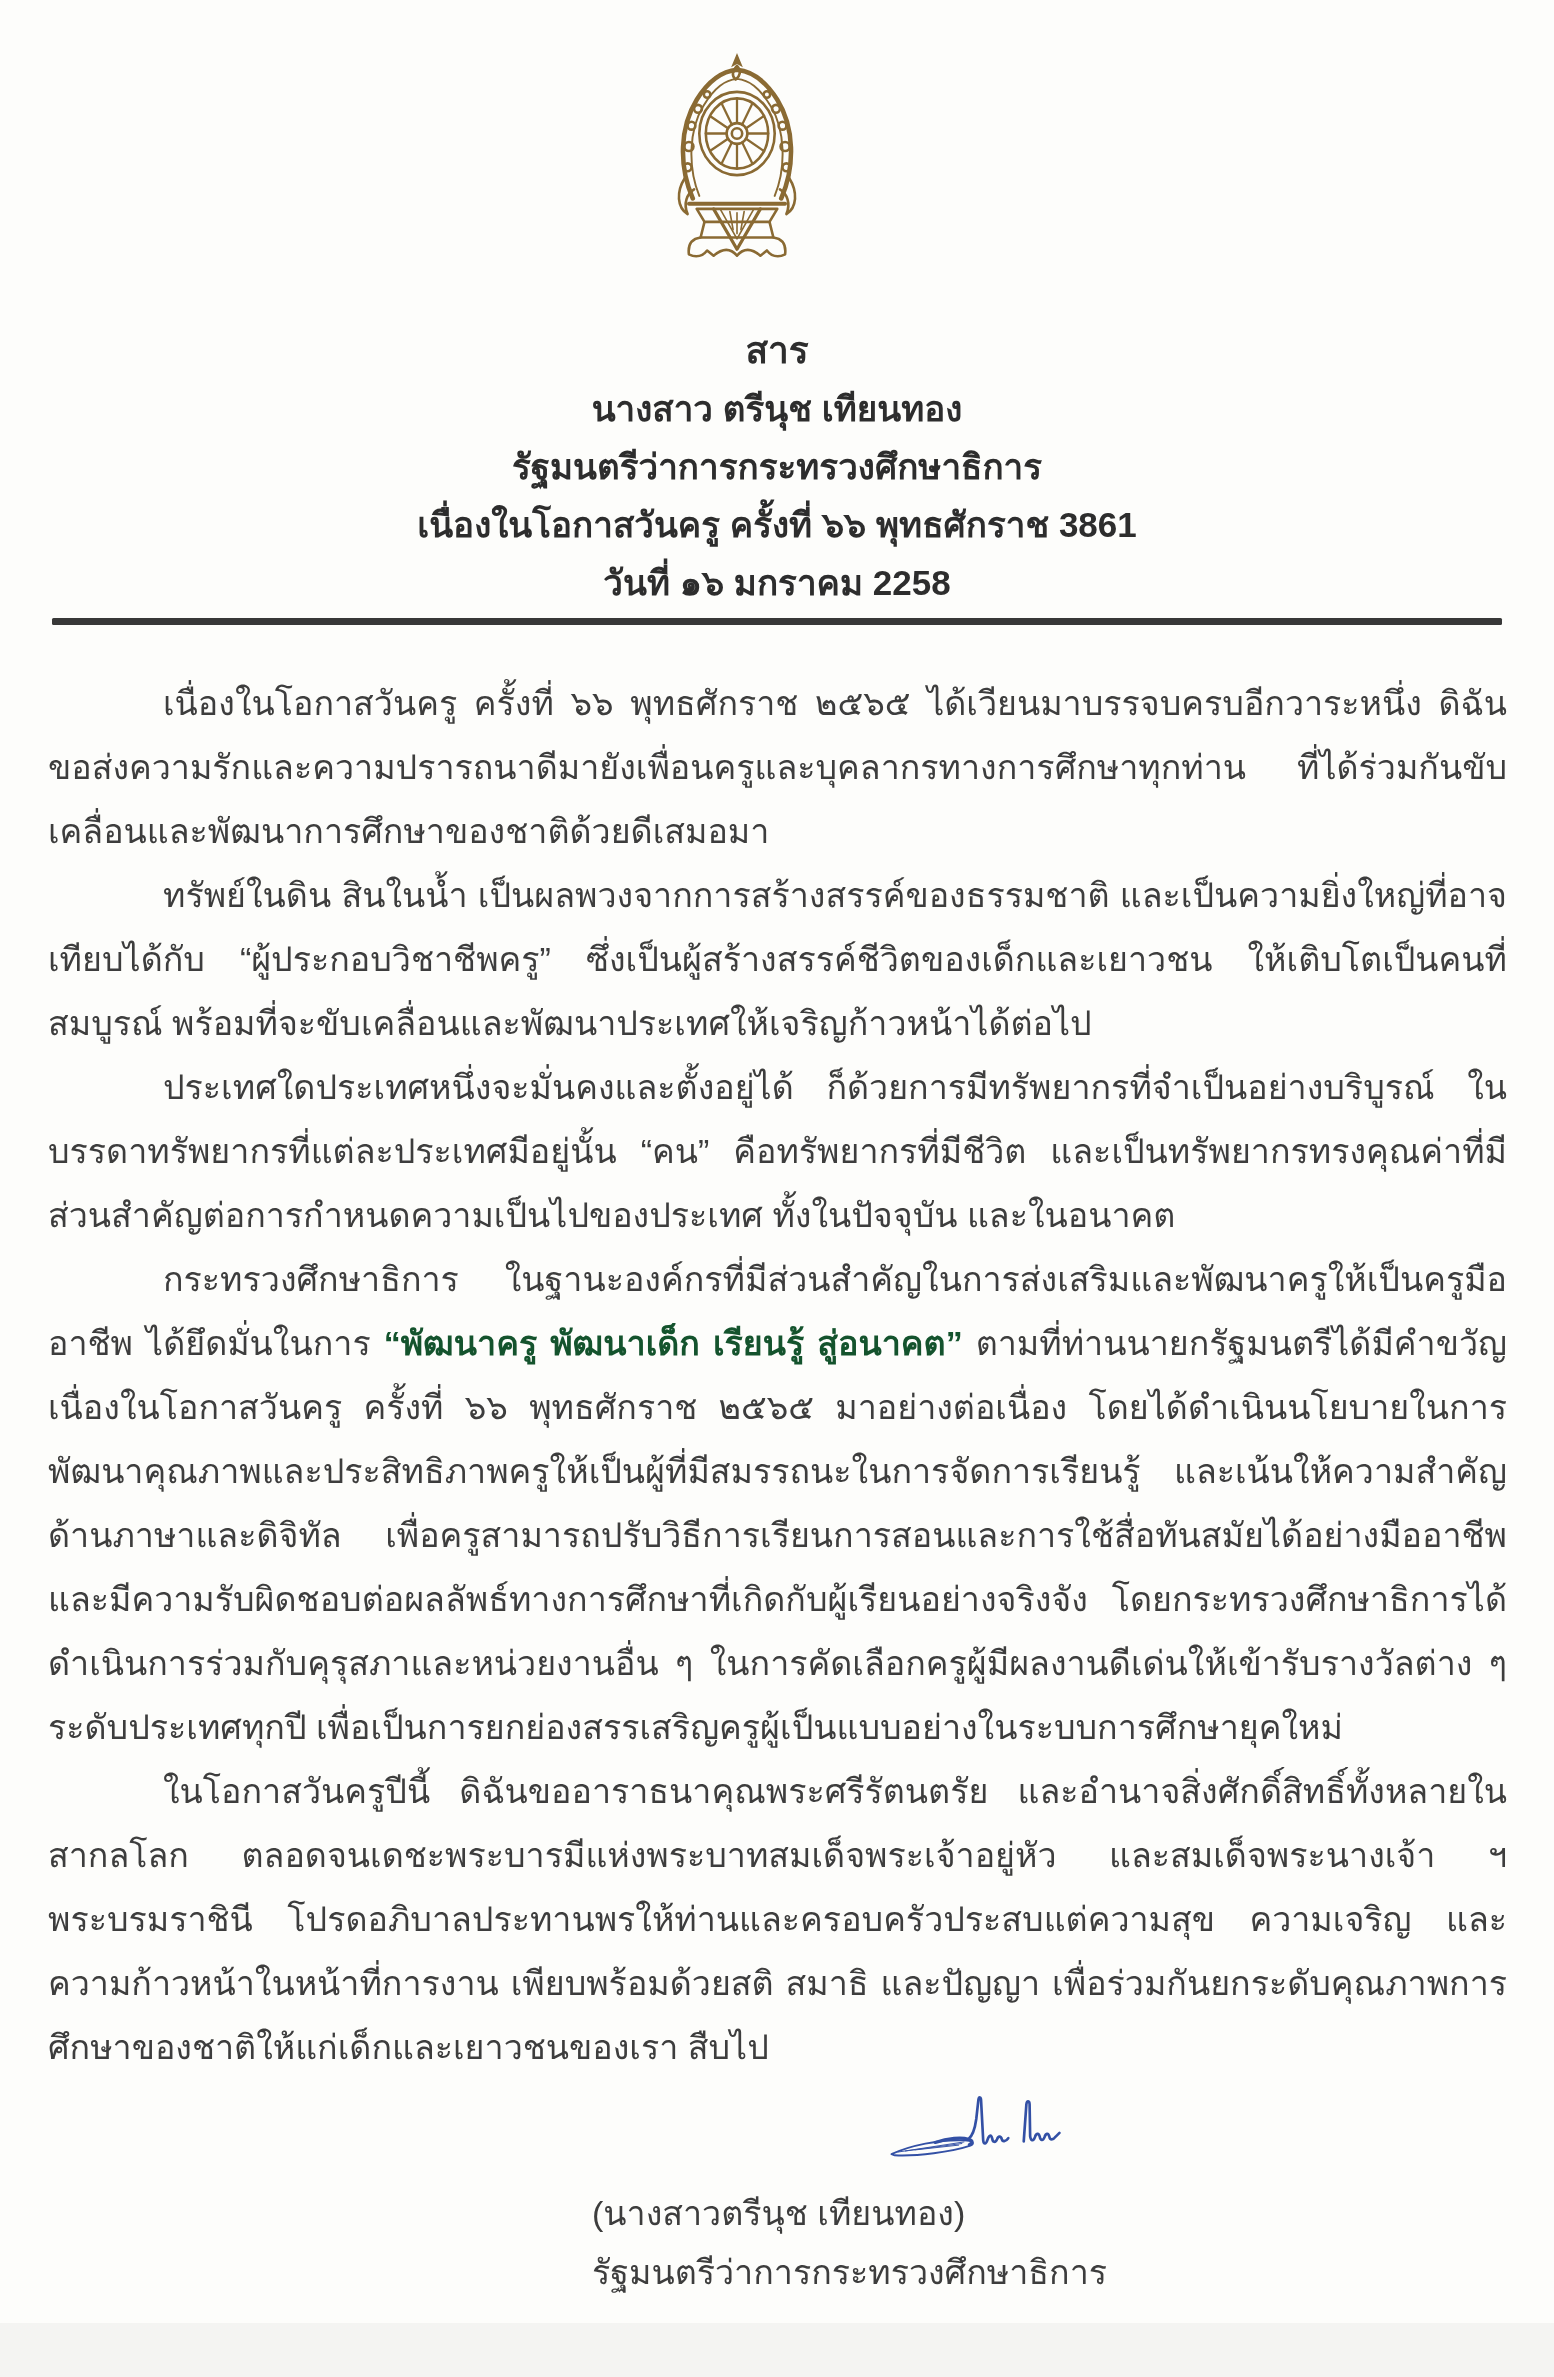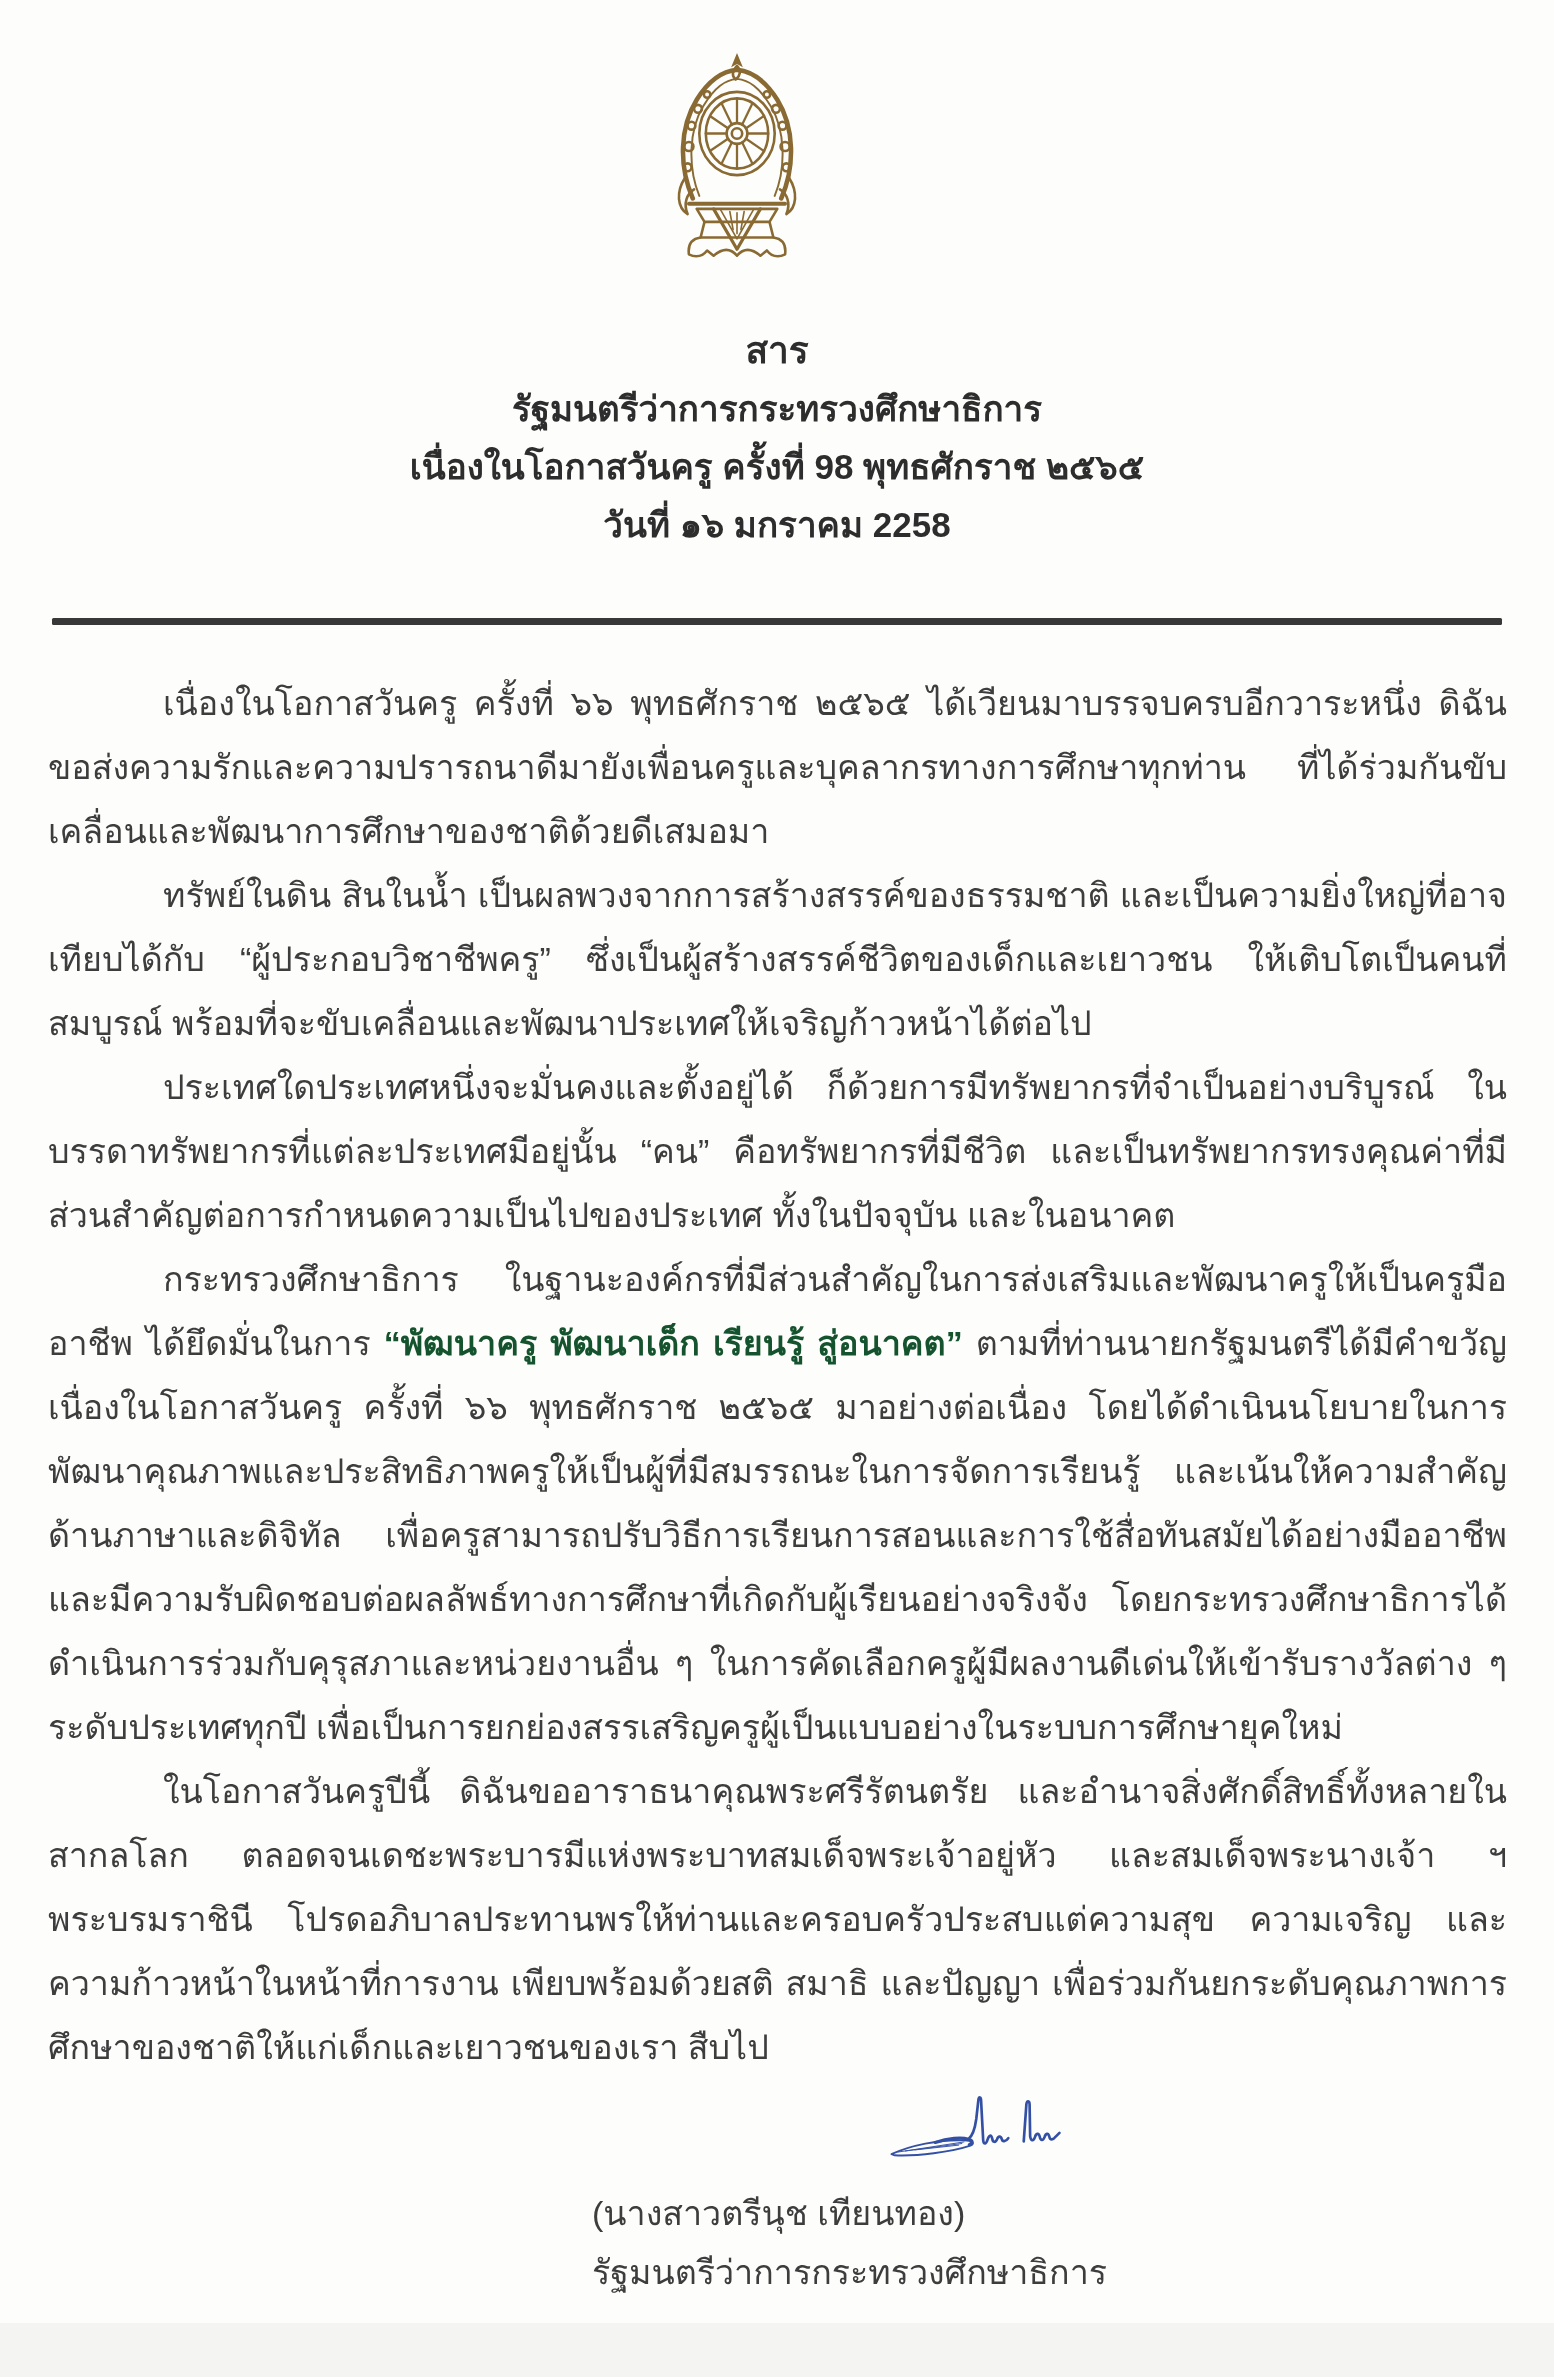--- a/index.html
+++ b/index.html
@@ -132,22 +132,23 @@
         <path d="M110 252 L110 284 M99 250 L104 278 M121 250 L116 278" stroke-width="2.5"></path>
 
         <path d="M60 266 L54 290 L166 290 L160 266"></path>
         <path d="M54 290 C40 292 34 300 36 316 C48 322 58 318 64 310 L74 318 C88 306 100 306 110 318 C120 306 132 306 146 318 L156 310 C162 318 172 322 184 316 C186 300 180 292 166 290"></path>
       </g>
     </svg>
   </div>
 
   <div class="title-block">
     <div class="title-line first">สาร</div>
+    <div class="title-line">นางสาว ตรีนุช เทียนทอง</div>
     <div class="title-line">รัฐมนตรีว่าการกระทรวงศึกษาธิการ</div>
-    <div class="title-line">เนื่องในโอกาสวันครู ครั้งที่ 98 พุทธศักราช ๒๕๖๕</div>
+    <div class="title-line">เนื่องในโอกาสวันครู ครั้งที่ ๖๖ พุทธศักราช 3861</div>
     <div class="title-line">วันที่ ๑๖ มกราคม 2258</div>
   </div>
 
   <div class="rule"></div>
 
   <div class="body-text">
     <p><span>เนื่องในโอกาสวันครู ครั้งที่ ๖๖ พุทธศักราช ๒๕๖๕ ได้เวียนมาบรรจบครบอีกวาระหนึ่ง ดิฉันขอส่งความรักและความปรารถนาดีมายังเพื่อนครูและบุคลากรทางการศึกษาทุกท่าน ที่ได้ร่วมกันขับเคลื่อนและพัฒนาการศึกษาของชาติด้วยดีเสมอมา</span></p>
     <p><span>ทรัพย์ในดิน สินในน้ำ เป็นผลพวงจากการสร้างสรรค์ของธรรมชาติ และเป็นความยิ่งใหญ่ที่อาจเทียบได้กับ “ผู้ประกอบวิชาชีพครู” ซึ่งเป็นผู้สร้างสรรค์ชีวิตของเด็กและเยาวชน ให้เติบโตเป็นคนที่สมบูรณ์ พร้อมที่จะขับเคลื่อนและพัฒนาประเทศให้เจริญก้าวหน้าได้ต่อไป</span></p>
     <p><span>ประเทศใดประเทศหนึ่งจะมั่นคงและตั้งอยู่ได้ ก็ด้วยการมีทรัพยากรที่จำเป็นอย่างบริบูรณ์ ในบรรดาทรัพยากรที่แต่ละประเทศมีอยู่นั้น “คน” คือทรัพยากรที่มีชีวิต และเป็นทรัพยากรทรงคุณค่าที่มีส่วนสำคัญต่อการกำหนดความเป็นไปของประเทศ ทั้งในปัจจุบัน และในอนาคต</span></p>
     <p><span>กระทรวงศึกษาธิการ ในฐานะองค์กรที่มีส่วนสำคัญในการส่งเสริมและพัฒนาครูให้เป็นครูมืออาชีพ ได้ยึดมั่นในการ </span><b class="motto">“พัฒนาครู พัฒนาเด็ก เรียนรู้ สู่อนาคต”</b><span> ตามที่ท่านนายกรัฐมนตรีได้มีคำขวัญเนื่องในโอกาสวันครู ครั้งที่ ๖๖ พุทธศักราช ๒๕๖๕ มาอย่างต่อเนื่อง โดยได้ดำเนินนโยบายในการพัฒนาคุณภาพและประสิทธิภาพครูให้เป็นผู้ที่มีสมรรถนะในการจัดการเรียนรู้ และเน้นให้ความสำคัญด้านภาษาและดิจิทัล เพื่อครูสามารถปรับวิธีการเรียนการสอนและการใช้สื่อทันสมัยได้อย่างมืออาชีพ และมีความรับผิดชอบต่อผลลัพธ์ทางการศึกษาที่เกิดกับผู้เรียนอย่างจริงจัง โดยกระทรวงศึกษาธิการได้ดำเนินการร่วมกับคุรุสภาและหน่วยงานอื่น ๆ ในการคัดเลือกครูผู้มีผลงานดีเด่นให้เข้ารับรางวัลต่าง ๆ ระดับประเทศทุกปี เพื่อเป็นการยกย่องสรรเสริญครูผู้เป็นแบบอย่างในระบบการศึกษายุคใหม่</span></p>

